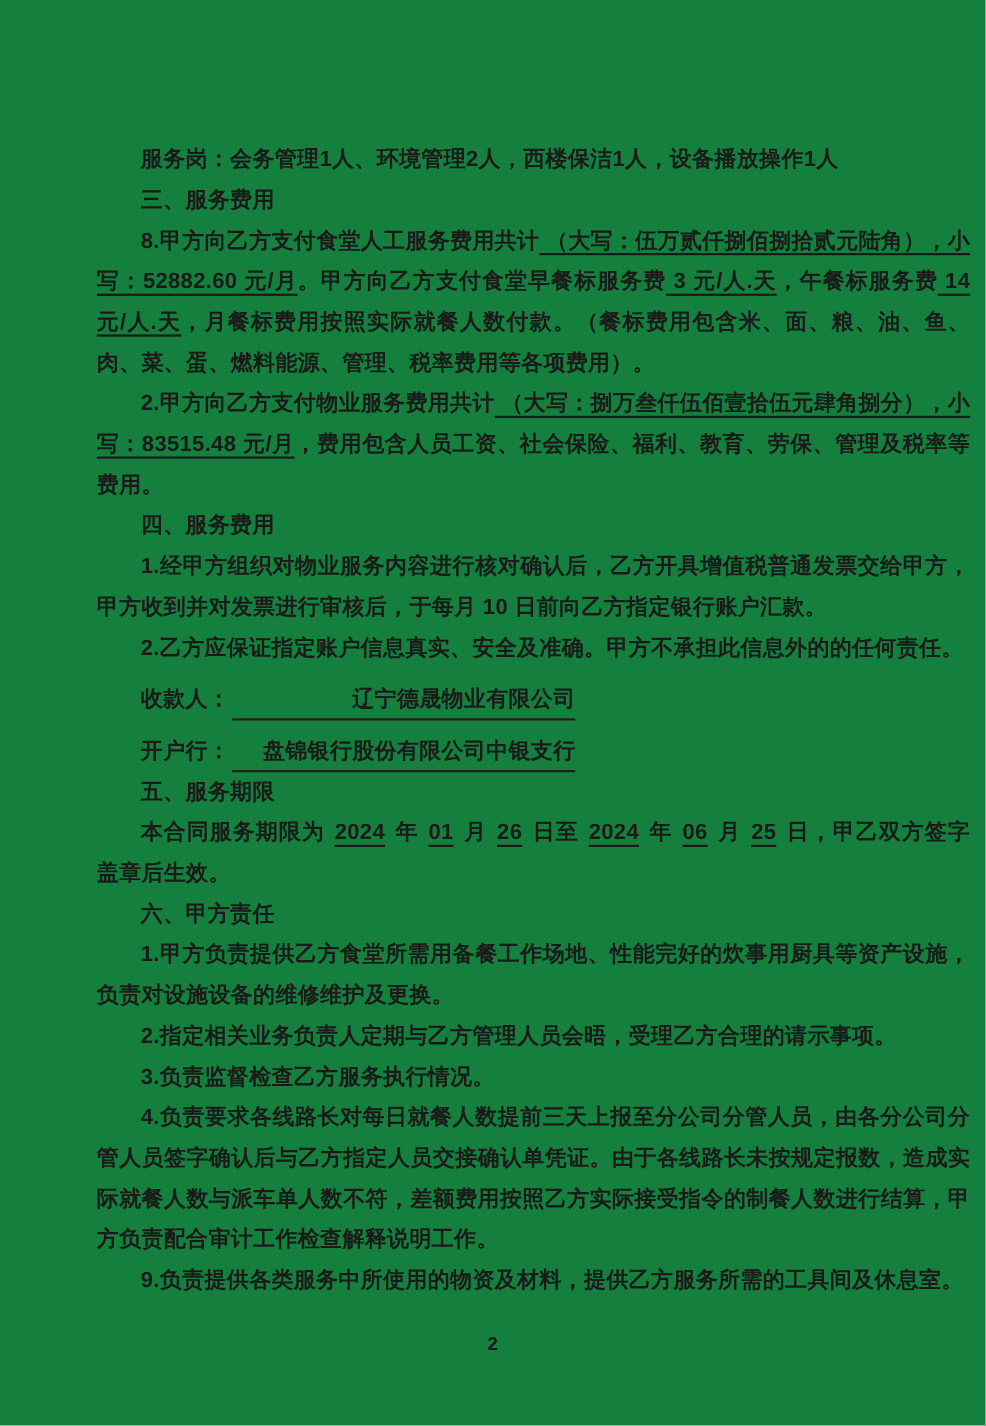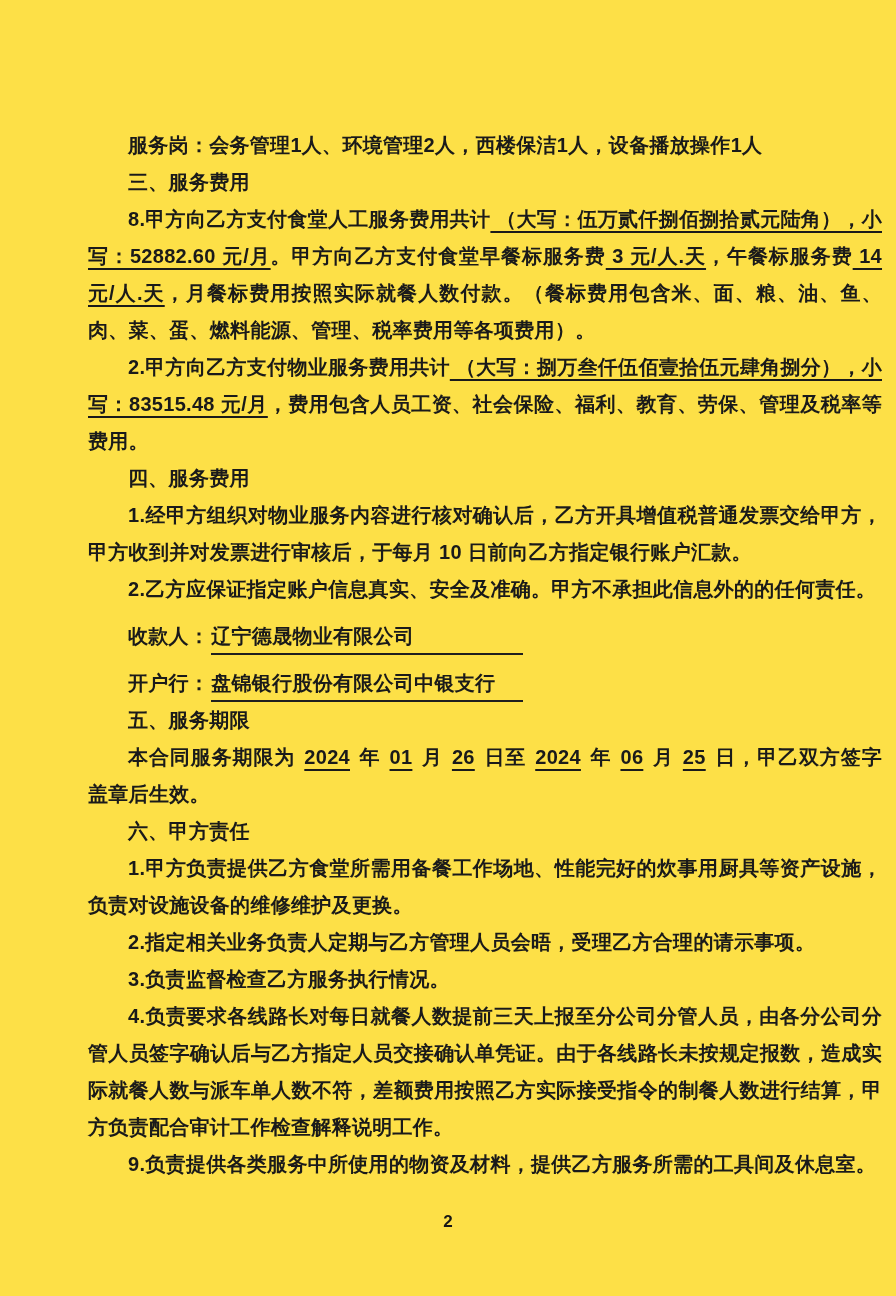--- a/index.html
+++ b/index.html
@@ -1,20 +1,20 @@
 <!DOCTYPE html>
 <html><head>
 <meta charset="utf-8">
 <style>
   html,body { margin:0; padding:0; background:#e8e8e8; }
   .page {
     position:relative;
     width:896px; height:1296px;
     margin:0 auto;
-    background:#fde047;
+    background:#15803d;
     font-family:"Liberation Sans","DejaVu Sans",sans-serif;
     color:#1a1a1a;
     overflow:hidden;
   }
   .content {
     position:absolute;
     left:88px; top:127px; width:794px;
     font-size:20px; line-height:37px;
     font-weight:600;
     letter-spacing:0.3px;
@@ -26,21 +26,21 @@
     text-decoration:underline;
     text-decoration-thickness:2px;
     text-underline-offset:5px;
   }
   .upad { padding:0 9px; }
   .field { padding-left:2em; text-indent:0; margin:2px 0; }
   .flabel { display:inline-block;font-family:Liberation Serif, serif; }
   .fvalue {
     display:inline-block;
     width:312px;
-    text-align:left;
+    text-align:right;
     border-bottom:2px solid #1f1f1f;
     line-height:33px;
     margin-left:2px;
     margin-top:12px;
   }
   .footer {
     position:absolute;
     left:0; right:0; top:1212px;
     text-align:center;
     font-size:17px; font-weight:700;

